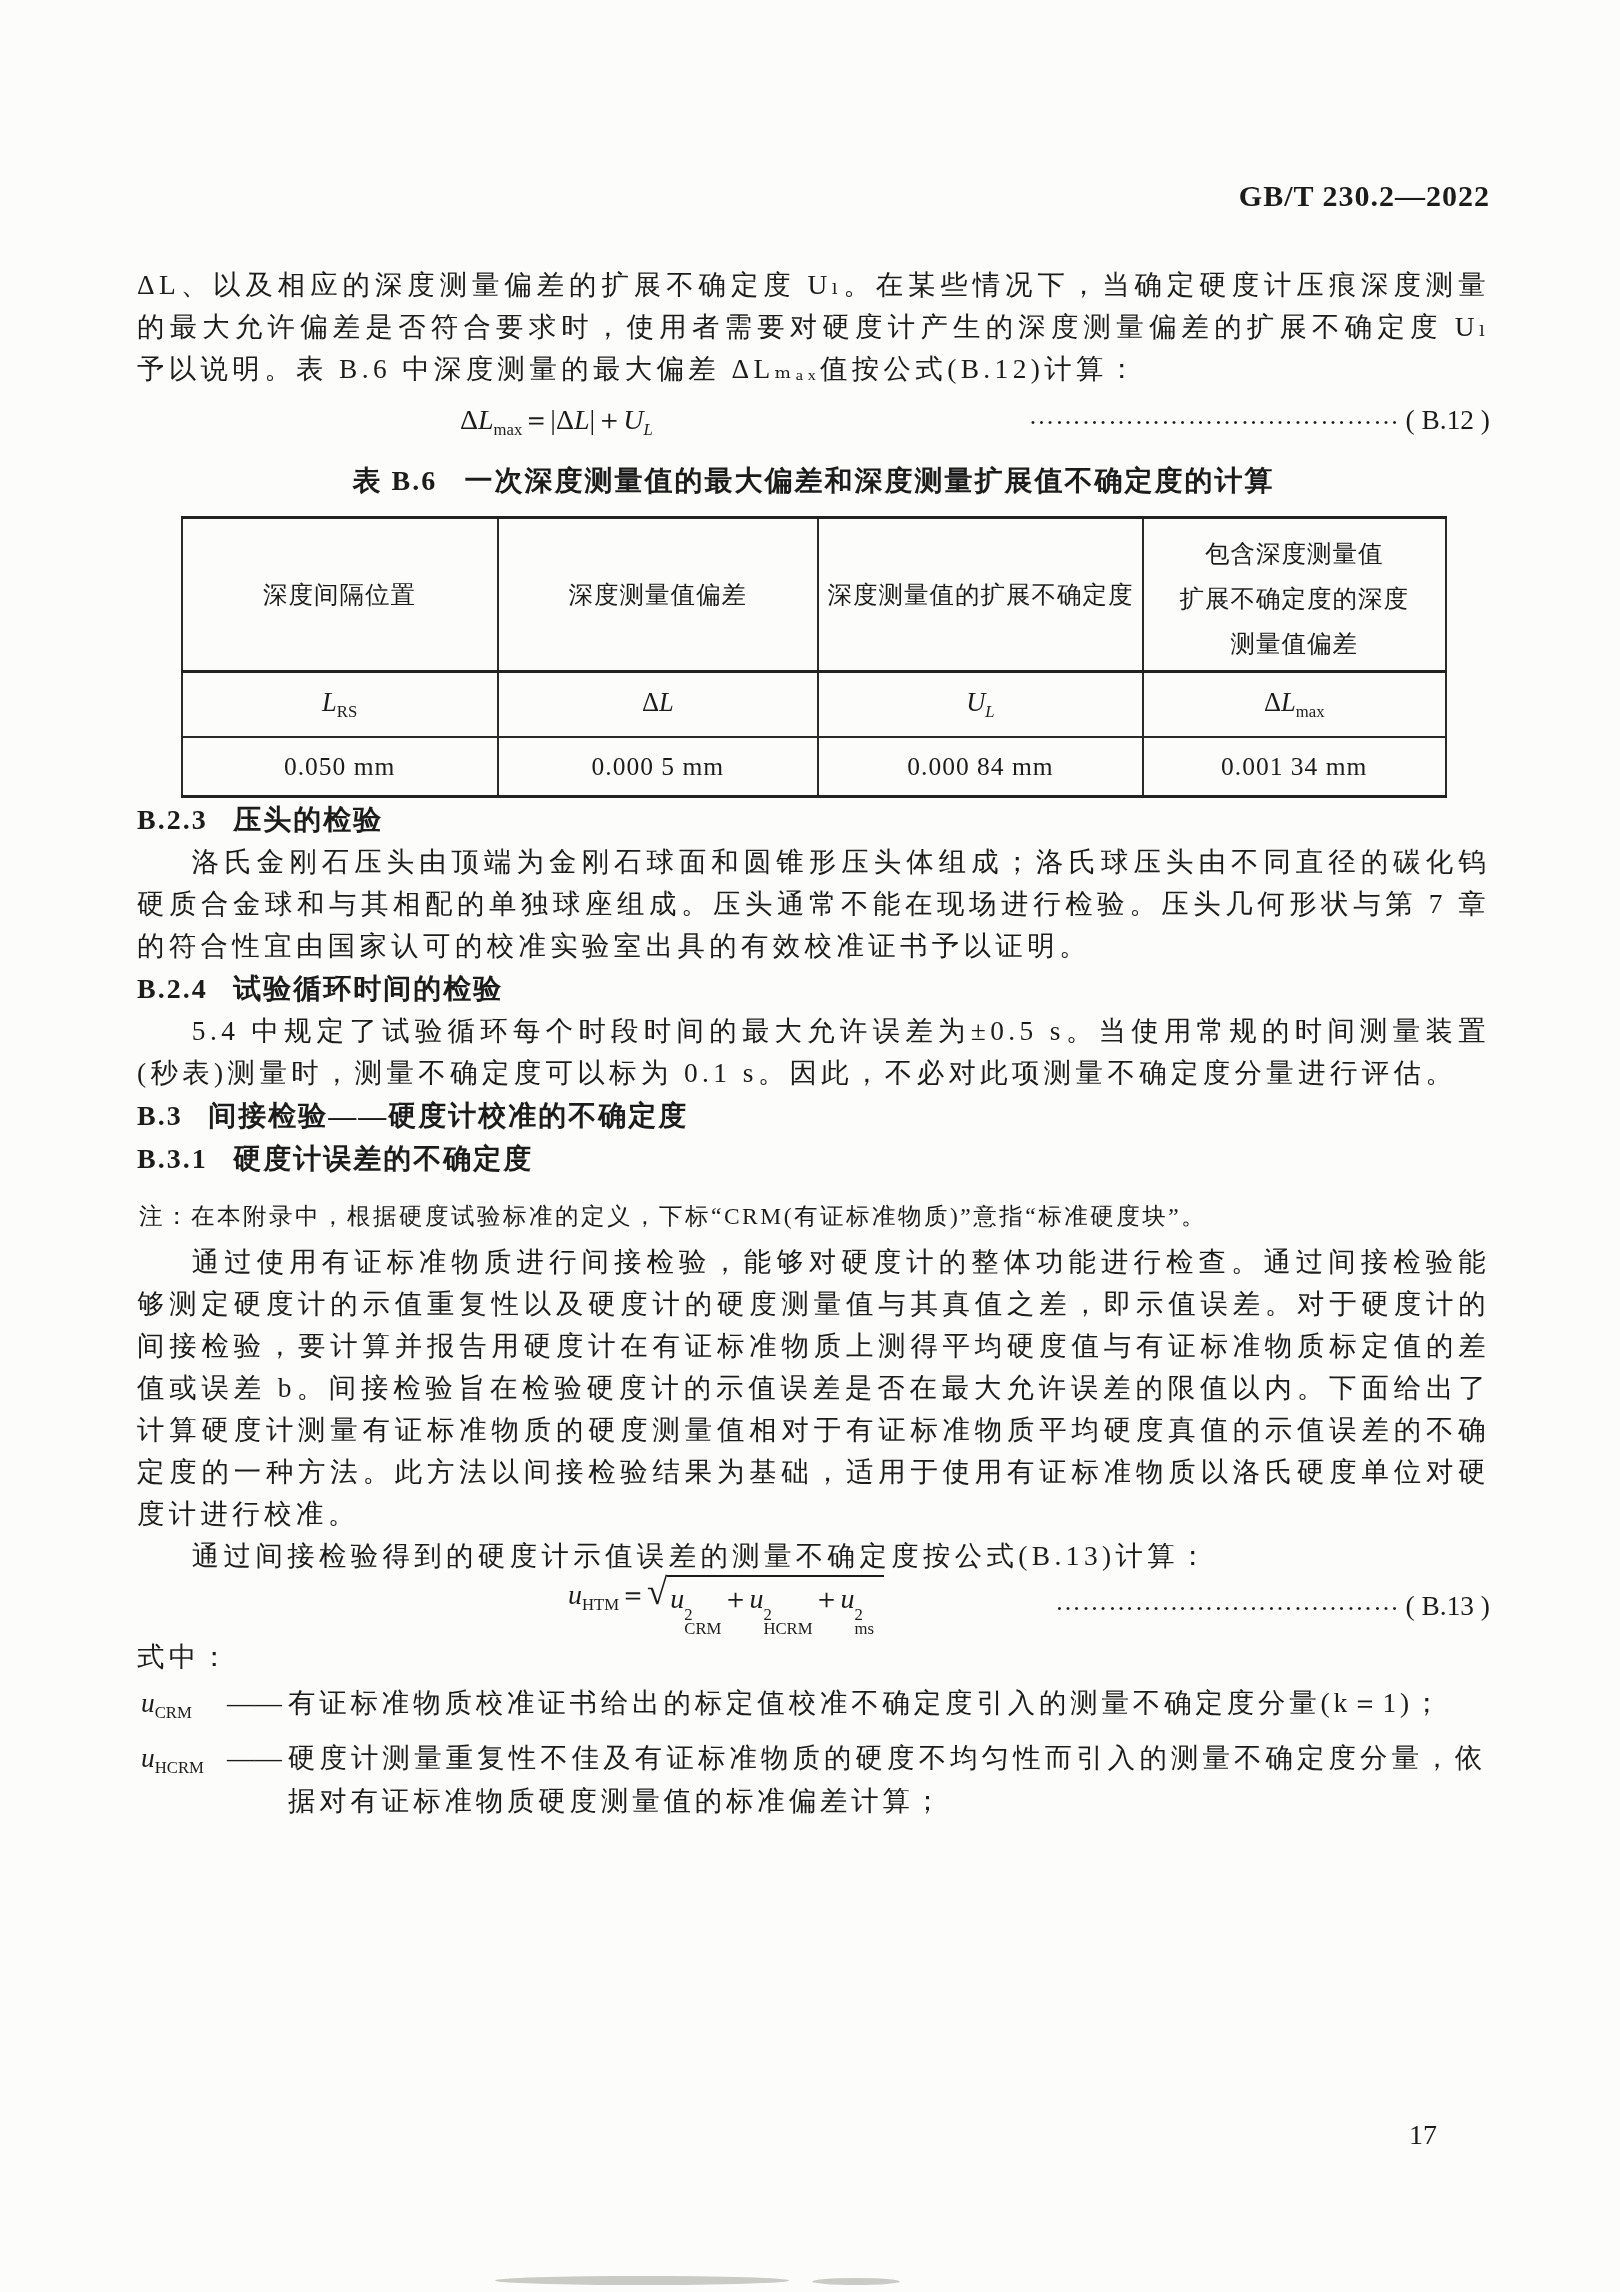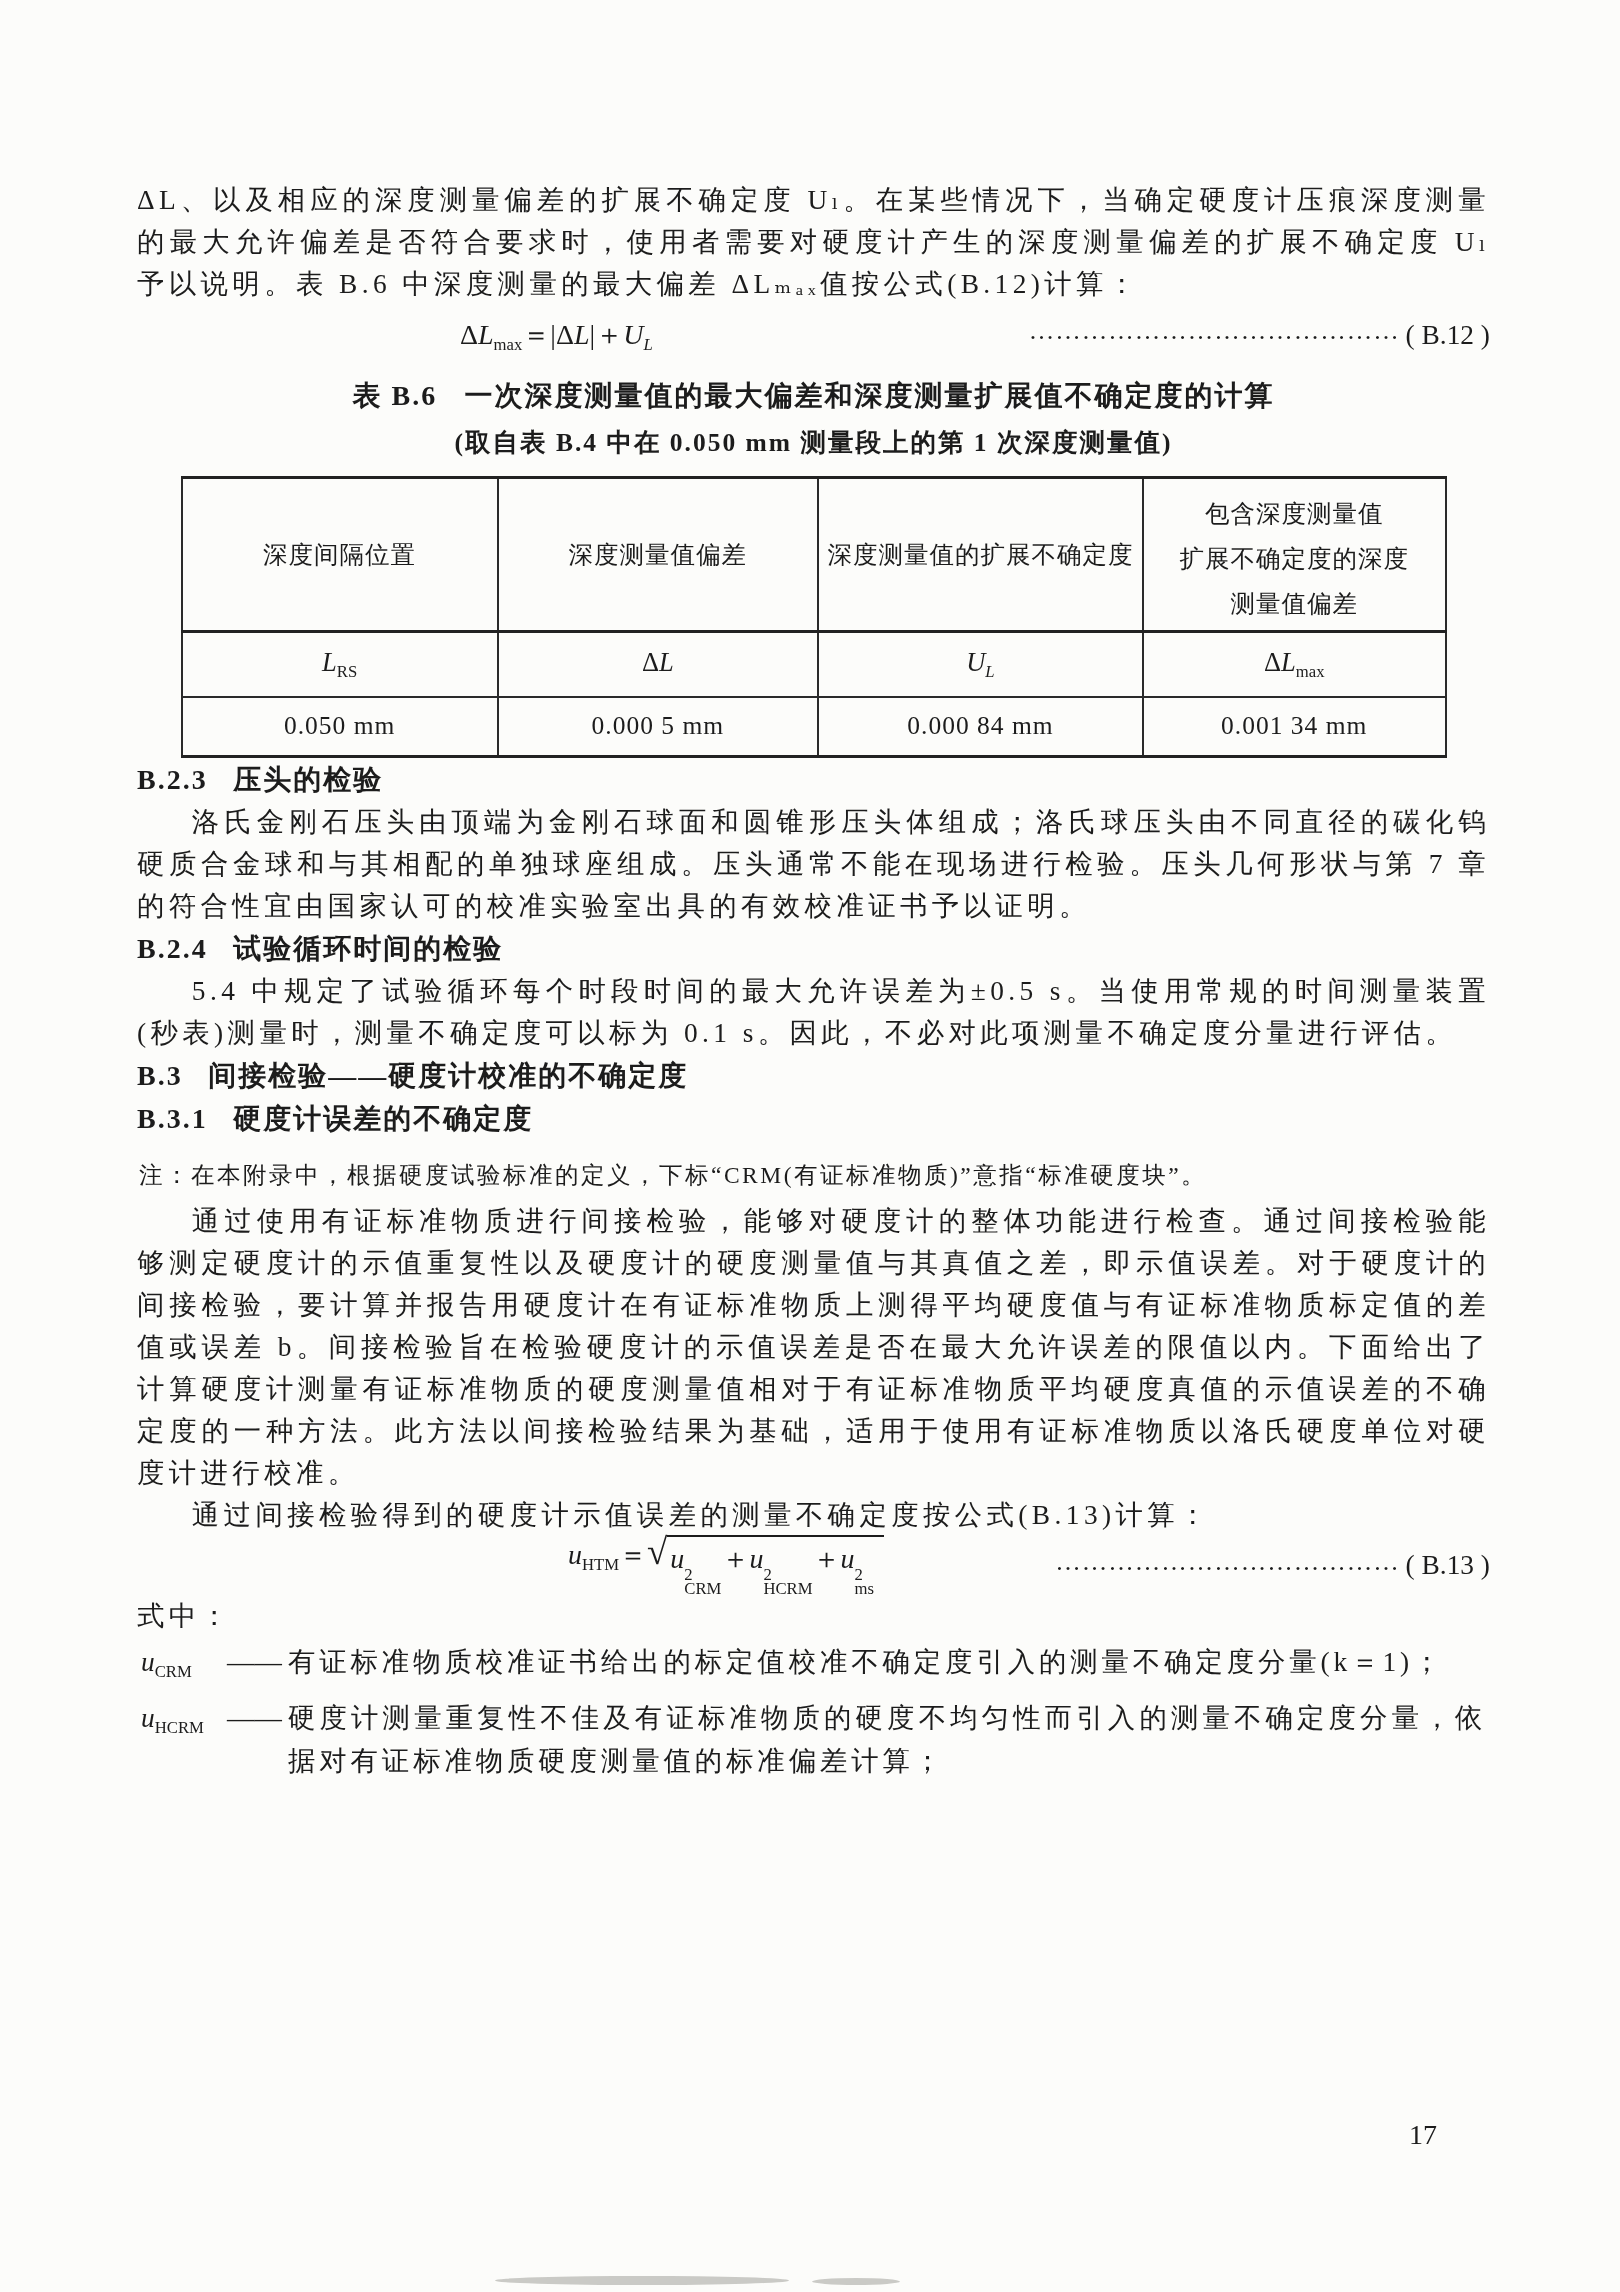--- a/index.html
+++ b/index.html
@@ -61,37 +61,37 @@
   .mt-b3{margin-top:39px;}
   .mt-b31{margin-top:29px;}
   .mt-big{margin-top:7.8px;}
 </style>
 </head>
 <body>
 
 <div class="page">
   <div class="content">
 
+    <div class="doc-header">GB/T 230.2—2022</div>
 
     <p class="body">ΔL、以及相应的深度测量偏差的扩展不确定度 Uₗ。在某些情况下，当确定硬度计压痕深度测量的最大允许偏差是否符合要求时，使用者需要对硬度计产生的深度测量偏差的扩展不确定度 Uₗ 予以说明。表 B.6 中深度测量的最大偏差 ΔLₘₐₓ值按公式(B.12)计算：</p>
 
     <div class="formula-row">
       <span style="flex:0 0 323px;"></span>
       <span class="f-eq"><span>Δ</span><span class="it">L</span><span class="fsub">max</span><span>＝|Δ</span><span class="it">L</span><span>|＋</span><span class="it">U</span><span class="fsub it">L</span></span>
       <span class="f-right">
         <span class="leader">……………………………………</span>
         <span class="f-ref">( B.12 )</span>
       </span>
     </div>
 
 
     <div class="caption1">
       <span class="cap-label">表 B.6</span><span>一次深度测量值的最大偏差和深度测量扩展值不确定度的计算</span>
     </div>
-    <div class="caption2">(取自表 B.4 中在 0.050 mm 测量段上的第 1 次深度测量值)</div>
 
     <table class="b6">
       <tbody>
           <tr class="hdr">
         <td style="width:317px;">深度间隔位置</td>
         <td style="width:321px;">深度测量值偏差</td>
         <td style="width:326px;">深度测量值的扩展不确定度</td>
         <td style="width:303px;">
           <div class="hdr-line">包含深度测量值</div>
           <div class="hdr-line">扩展不确定度的深度</div>

